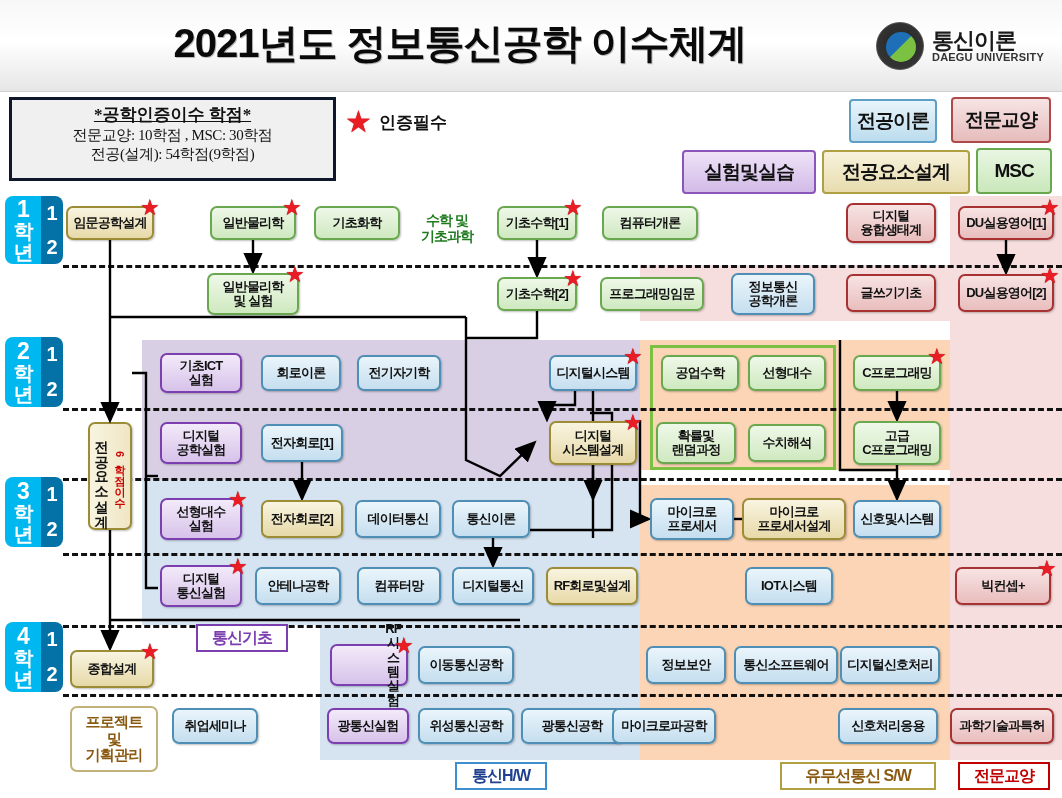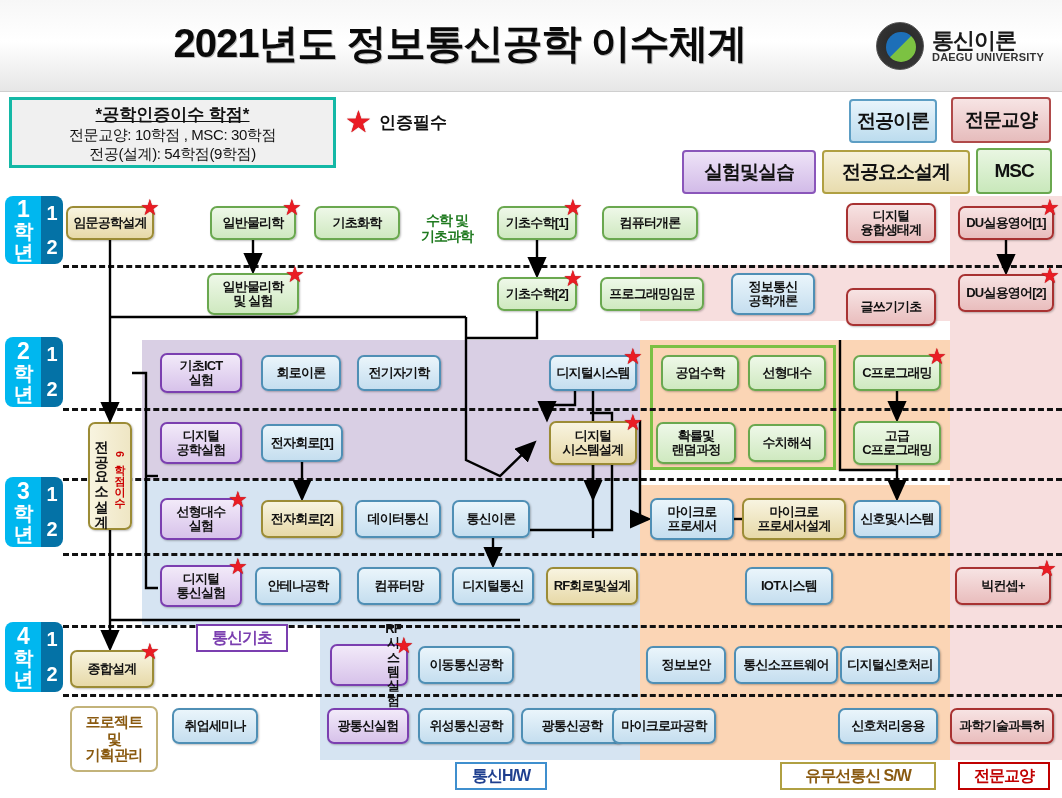--- a/index.html
+++ b/index.html
@@ -34,23 +34,23 @@
   .logo-mark::after {
     content:""; position:absolute; left:9px; top:9px; width:30px; height:30px; border-radius:50%;
     background: linear-gradient(135deg,#1d6fb8 0%, #1d6fb8 48%, #7cc242 49%, #7cc242 100%);
   }
   .logo-text { line-height: 1.05; }
   .logo-ko { font-size: 22px; font-weight: bold; color: #1a1a1a; letter-spacing: -1px; }
   .logo-en { font-size: 11px; font-weight: bold; color: #333; letter-spacing: .2px; }
 
   
   .credit-box {
-    position: absolute; left: 9px; top: 97px; width: 327px; height: 71px;
-    border: 3px solid #14b8a6; background: #f0f0f0;
-    text-align: center; padding-top: 3px;
+    position: absolute; left: 9px; top: 97px; width: 327px; height: 84px;
+    border: 3px solid #0f172a; background: #f0f0f0;
+    text-align: center; padding-top: 3px; font-family: Liberation Serif, serif;
   }
   .credit-title { font-size: 17px; font-weight: bold; color: #111; text-decoration: underline; }
   .credit-line { font-size: 15px; color: #111; letter-spacing: -.4px; }
 
   .star-legend { position: absolute; left: 345px; top: 107px; display:flex; align-items:center; gap:7px; }
   .star-legend .st { color:#ea1c24; font-size: 30px; line-height: 1; text-shadow: 0 0 1px #900; }
   .star-legend .lbl { font-size: 17px; font-weight: bold; color: #111; }
 
   
   .legend-chip {
@@ -337,21 +337,21 @@
         <span style="white-space: pre-line;">기초수학[2]</span>
         <span class="star">★</span>
       </div>
       <div class="box b-msc" style="left: 600px; top: 277px; width: 104px; height: 34px;">
         <span style="white-space: pre-line;">프로그래밍임문</span>
       </div>
       <div class="box b-theory" style="left: 731px; top: 273px; width: 84px; height: 42px;">
         <span style="white-space: pre-line;">정보통신
 공학개론</span>
       </div>
-      <div class="box b-liberal" style="left: 846px; top: 274px; width: 90px; height: 38px; margin-top: 14px;">
+      <div class="box b-liberal" style="left: 846px; top: 274px; width: 90px; height: 38px;">
         <span style="white-space: pre-line;">글쓰기기초</span>
       </div>
       <div class="box b-liberal" style="left: 958px; top: 274px; width: 96px; height: 38px;">
         <span style="white-space: pre-line;">DU실용영어[2]</span>
         <span class="star">★</span>
       </div>
       <div class="box b-lab" style="left: 160px; top: 353px; width: 82px; height: 40px;">
         <span style="white-space: pre-line;">기초ICT
 실험</span>
       </div>

